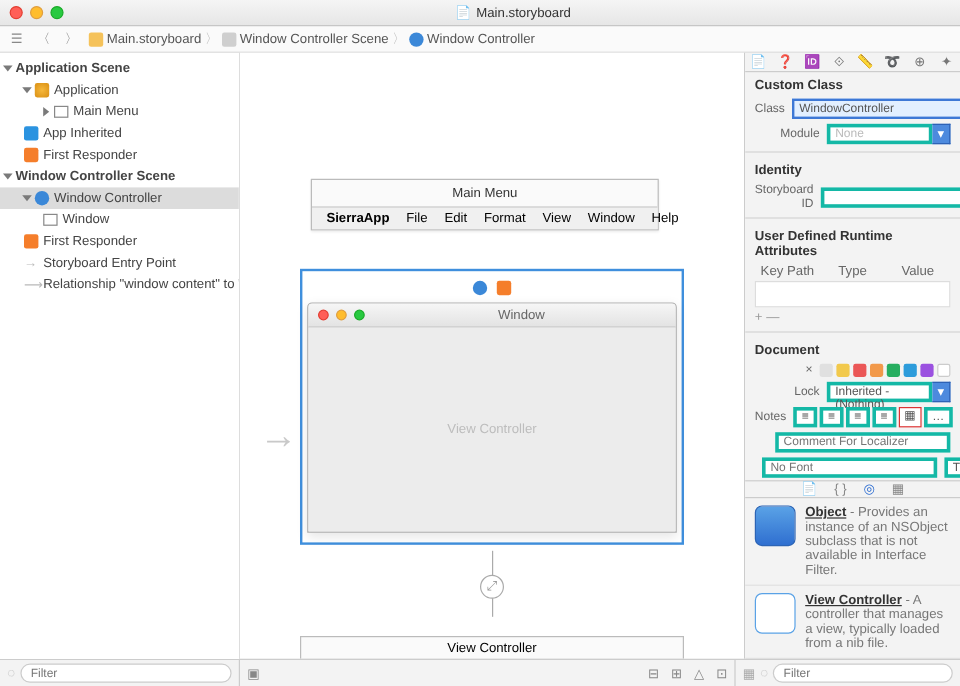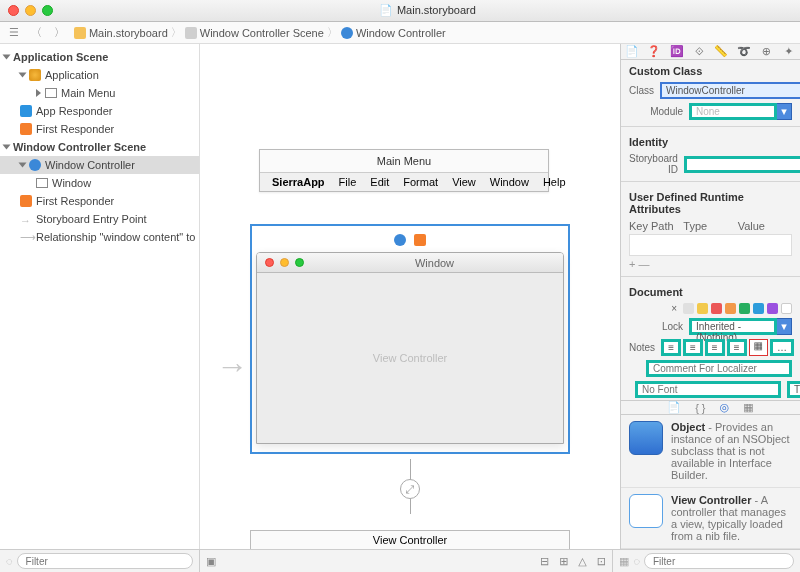--- a/index.html
+++ b/index.html
@@ -52,31 +52,31 @@
 .panel-title { font-weight:700; padding:5px 8px 3px; color:#333; }
 .row { display:flex; align-items:center; padding:2px 8px; gap:6px; }
 .row label { width:54px; text-align:right; color:#666; font-size:10px; }
 .field { flex:1; height:17px; background:#fff; border:3px solid #14b8a6; padding:0 4px; color:#555; font-size:10px; }
 .field.sel { border:2px solid #3d78d6; background:#e2efff; }
 .field.disabled { color:#bbb; }
 .dropdown { display:flex; }
 .dropdown .cap { width:15px; background:#4d8ade; color:#fff; display:flex; align-items:center; justify-content:center; border:1px solid #2d62b5; border-left:0; }
 hr.sep { border:none; border-top:1px solid #d5d5d5; margin:4px 0; }
 .udra-head { display:flex; padding:2px 8px; color:#666; font-size:10px; }
-.udra-head span{flex:1;}
+.udra-head span{flex:1;text-align:center;}
 .plusminus { padding:2px 8px; color:#999; }
 .swatches { display:flex; gap:3px; padding-left:62px; }
 .sw { width:11px; height:11px; border-radius:2px; }
 .lib-tabs { display:flex; height:20px; border-top:1px solid #ccc; border-bottom:1px solid #ccc; justify-content:center; gap:14px; align-items:center; color:#888; }
 .lib-item { display:flex; gap:8px; padding:6px 8px; border-bottom:1px solid #e0e0e0; }
 .lib-icon { width:34px; height:34px; border-radius:6px; flex-shrink:0; }
 .lib-square{background:linear-gradient(#5aa2e6,#2f6fd0);border:1px solid #2c64b5;}
 .lib-outline{background:#fff;border:1px solid #5aa2e6;}
 .lib-text{font-size:10px; color:#777;}
-.lib-text b{color:#333;}
+.lib-text b{color:#333;text-decoration:underline;}
 .bottom { position:absolute; bottom:0; left:0; right:0; height:23px; display:flex; border-top:1px solid #ccc; background:#f3f3f3; }
 .filter-box{flex:0 0 200px; display:flex; align-items:center; padding:0 6px; border-right:1px solid #ccc;}
 .filter-box input{flex:1; height:16px; border:1px solid #ccc; border-radius:8px; padding:0 8px; font-size:10px; color:#888;}
 .bottom-mid{flex:1; display:flex; align-items:center; padding:0 6px; gap:10px; color:#888;}
 .bottom-right{flex:0 0 180px; display:flex; align-items:center; padding:0 6px; border-left:1px solid #ccc;}
 .bottom-right input{flex:1; height:16px; border:1px solid #ccc; border-radius:8px; padding:0 8px; font-size:10px; color:#888;}
 .nav-btn{color:#888; padding:0 3px;}
 </style>
 </head>
 <body>
@@ -118,21 +118,21 @@
           <span class="ico-app"></span>
           <span>Application</span>
         </div>
       <div class="tree-item lvl2">
           <span class="disc"></span>
           <span class="ico-win"></span>
           <span>Main Menu</span>
         </div>
       <div class="tree-item lvl1">
           <span class="ico-cube-bl"></span>
-          <span>App Responder</span>
+          <span>App Inherited</span>
         </div>
       <div class="tree-item lvl1">
           <span class="ico-cube-or"></span>
           <span>First Responder</span>
         </div>
       <div class="tree-item lvl0">
           <span class="disc open"></span>
           <b>Window Controller Scene</b>
         </div>
       <div class="tree-item lvl1 selected">
@@ -293,21 +293,21 @@
 
     <div class="lib-tabs">
       <span>📄</span>
       <span>{ }</span>
       <span style="color:#2d6dd1">◎</span>
       <span>▦</span>
     </div>
 
     <div class="lib-item">
       <div class="lib-icon lib-square"></div>
-      <div class="lib-text"><b>Object</b><span> - Provides an instance of an NSObject subclass that is not available in Interface Builder.</span></div>
+      <div class="lib-text"><b>Object</b><span> - Provides an instance of an NSObject subclass that is not available in Interface Filter.</span></div>
     </div>
     <div class="lib-item">
       <div class="lib-icon lib-outline"></div>
       <div class="lib-text"><b>View Controller</b><span> - A controller that manages a view, typically loaded from a nib file.</span></div>
     </div>
 
   </div>
 </div>
 
 <div class="bottom">

